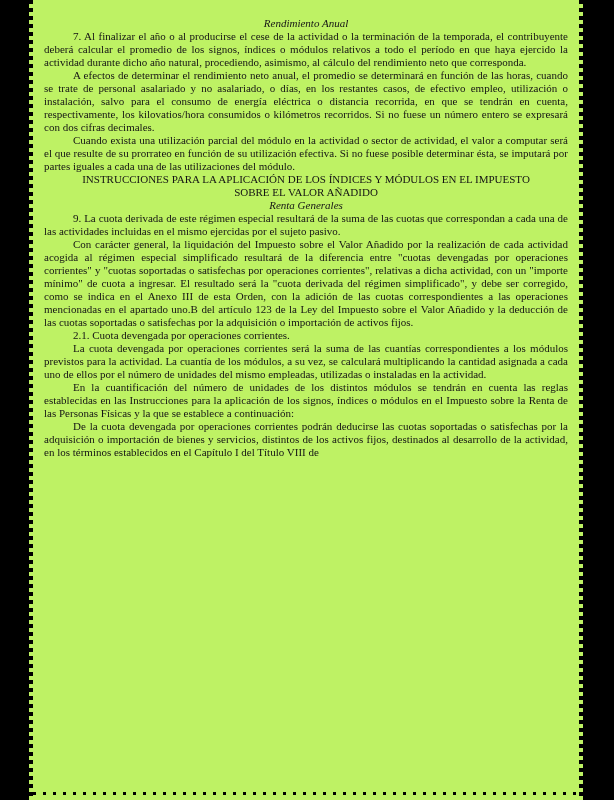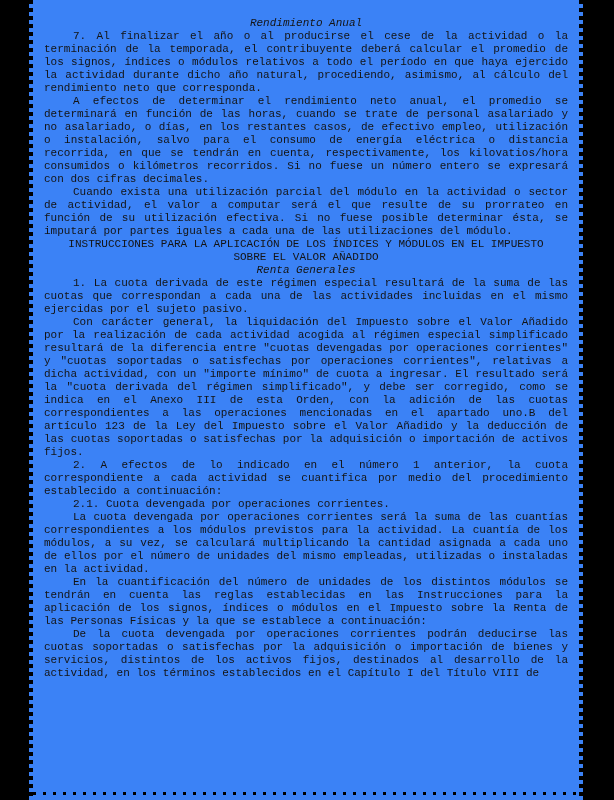--- a/index.html
+++ b/index.html
@@ -4,23 +4,23 @@
 <style>
   html, body {
     margin: 0;
     padding: 0;
     background: #ffffff;
   }
   .scan-page {
     position: relative;
     width: 614px;
     height: 800px;
-    background: #3b82f6;
+    background: #bef264;
     overflow: hidden;
-    font-family: Liberation Mono, monospace;
+    font-family: Liberation Serif, serif;
   }
   
   .band-left {
     position: absolute;
     left: 0; top: 0;
     width: 29px; height: 800px;
     background: #000000;
   }
   .band-left::after {
     content: "";
@@ -94,25 +94,24 @@
 
     <p class="mt15">A efectos de determinar el rendimiento neto anual, el promedio se determinará en función de las horas, cuando se trate de personal asalariado y no asalariado, o días, en los restantes casos, de efectivo empleo, utilización o instalación, salvo para el consumo de energía eléctrica o distancia recorrida, en que se tendrán en cuenta, respectivamente, los kilovatios/hora consumidos o kilómetros recorridos. Si no fuese un número entero se expresará con dos cifras decimales.</p>
 
     <p class="mt14">Cuando exista una utilización parcial del módulo en la actividad o sector de actividad, el valor a computar será el que resulte de su prorrateo en función de su utilización efectiva. Si no fuese posible determinar ésta, se imputará por partes iguales a cada una de las utilizaciones del módulo.</p>
 
     <p class="center prewrap mt26">INSTRUCCIONES PARA LA APLICACIÓN DE LOS ÍNDICES Y MÓDULOS EN EL IMPUESTO
 SOBRE EL VALOR AÑADIDO</p>
 
     <p class="center italic mt13">Renta Generales</p>
 
-    <p class="mt13">1.  La cuota derivada de este régimen especial resultará de la suma de las cuotas que correspondan a cada una de las actividades incluidas en el mismo ejercidas por el sujeto pasivo.</p>
+    <p class="mt13">9.  La cuota derivada de este régimen especial resultará de la suma de las cuotas que correspondan a cada una de las actividades incluidas en el mismo ejercidas por el sujeto pasivo.</p>
 
     <p class="mt14">Con carácter general, la liquidación del Impuesto sobre el Valor Añadido por la realización de cada actividad acogida al régimen especial simplificado resultará de la diferencia entre "cuotas devengadas por operaciones corrientes" y "cuotas soportadas o satisfechas por operaciones corrientes", relativas a dicha actividad, con un "importe mínimo" de cuota a ingresar. El resultado será la "cuota derivada del régimen simplificado", y debe ser corregido, como se indica en el Anexo III de esta Orden, con la adición de las cuotas correspondientes a las operaciones mencionadas en el apartado uno.B del artículo 123 de la Ley del Impuesto sobre el Valor Añadido y la deducción de las cuotas soportadas o satisfechas por la adquisición o importación de activos fijos.</p>
 
-    <p class="mt15">2. A efectos de lo indicado en el número 1 anterior, la cuota correspondiente a cada actividad se cuantifica por medio del procedimiento establecido a continuación:</p>
 
     <p class="mt27">2.1. Cuota devengada por operaciones corrientes.</p>
 
     <p class="mt12">La cuota devengada por operaciones corrientes será la suma de las cuantías correspondientes a los módulos previstos para la actividad. La cuantía de los módulos, a su vez, se calculará multiplicando la cantidad asignada a cada uno de ellos por el número de unidades del mismo empleadas, utilizadas o instaladas en la actividad.</p>
 
     <p class="mt15">En la cuantificación del número de unidades de los distintos módulos se tendrán en cuenta las reglas establecidas en las Instrucciones para la aplicación de los signos, índices o módulos en el Impuesto sobre la Renta de las Personas Físicas y la que se establece a continuación:</p>
 
 
 
     <p class="mt13">De la cuota devengada por operaciones corrientes podrán deducirse las cuotas soportadas o satisfechas por la adquisición o importación de bienes y servicios, distintos de los activos fijos, destinados al desarrollo de la actividad, en los términos establecidos en el Capítulo I del Título VIII de</p>

